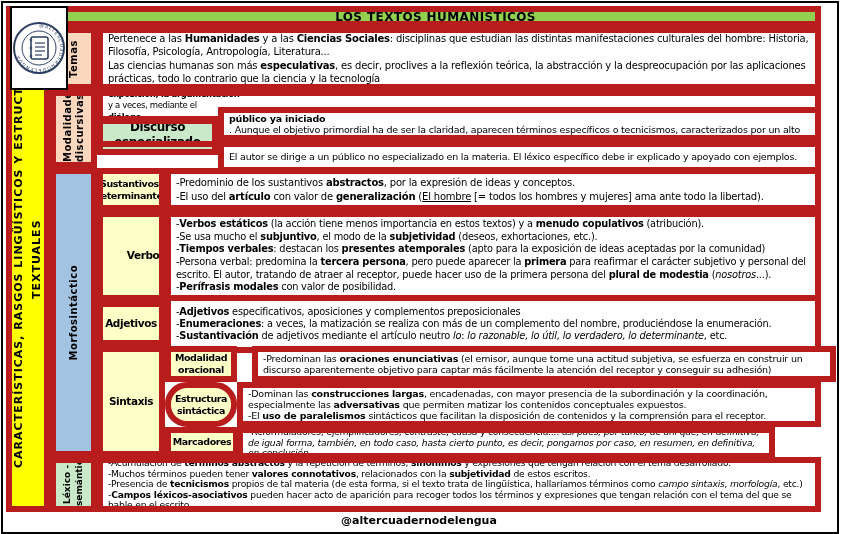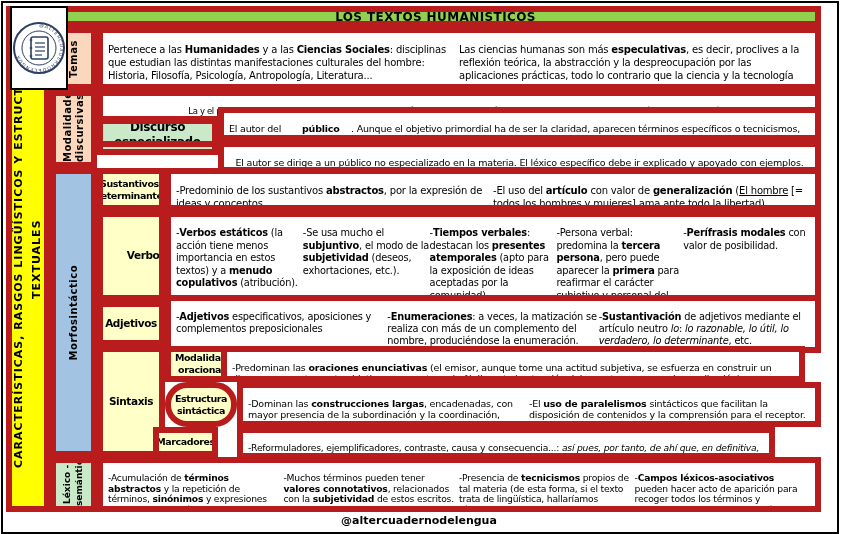--- a/index.html
+++ b/index.html
@@ -10,21 +10,21 @@
   }
   .frame{
     position:absolute;left:1px;top:1px;width:834px;height:529px;
     border:2px solid #000;pointer-events:none;z-index:0;
   }
   .cell{
     position:absolute;box-sizing:border-box;border:6px solid #b91c1c;
     overflow:hidden;display:flex;align-items:center;background:#fff;
     letter-spacing:-0.2px;
   }
-  .txt{flex-direction:row;justify-content:center;align-items:stretch;
+  .txt{flex-direction:column;justify-content:center;align-items:stretch;
     padding:10px 5px;font-size:10px;line-height:1.32;}
   .txt .line{width:100%;}
   .tight{font-size:9.5px;line-height:1.17;}
   .xtight{font-size:9.2px;line-height:1.15;}
   .nowrap{white-space:nowrap;font-size:8.5px;letter-spacing:-0.35px;}
   .head{justify-content:center;text-align:center;font-weight:bold;
     font-size:9.5px;line-height:1.25;letter-spacing:-0.4px;padding:1px 2px;
     flex-direction:column;}
   .vert{justify-content:center;text-align:center;font-weight:bold;}
   .vert .vtext{
@@ -55,24 +55,24 @@
   .c-d2-text{left:218px;top:141px;width:603px;height:27px;}
   .c-morfo-cat{left:50px;top:168px;width:47px;height:289px;}
   .c-sust-head{left:97px;top:168px;width:68px;height:43px;}
   .c-sust-text{left:165px;top:168px;width:656px;height:43px;}
   .c-verb-head{left:97px;top:211px;width:68px;height:90px;padding-left:32px;}
   .c-verb-text{left:165px;top:211px;width:656px;height:90px;}
   .c-adj-head{left:97px;top:301px;width:68px;height:45px;}
   .c-adj-text{left:165px;top:295px;width:656px;height:58px;}
   .c-sint-head{left:97px;top:346px;width:68px;height:111px;}
   .c-mo-head{left:165px;top:346px;width:72px;height:36px;}
-  .c-mo-text{left:221px;top:346px;width:584px;height:36px;}
+  .c-mo-text{left:252px;top:346px;width:584px;height:36px;}
   .c-es-head{left:165px;top:382px;width:72px;height:45px;border-radius:22px;}
   .c-es-text{left:237px;top:382px;width:584px;height:45px;}
-  .c-ma-head{left:153px;top:427px;width:65px;height:30px;}
+  .c-ma-head{left:165px;top:427px;width:74px;height:30px;}
   .c-ma-text{left:237px;top:427px;width:538px;height:30px;}
   .c-lex-cat{left:50px;top:457px;width:47px;height:55px;}
   .c-lex-cat .vtext{font-size:9px;line-height:1.3;letter-spacing:0;}
   .c-lex-text{left:97px;top:457px;width:724px;height:55px;}
 
   .logo-box{
     position:absolute;left:10px;top:6px;width:58px;height:84px;
     background:#fff;border:2px solid #000;box-sizing:border-box;z-index:6;
     display:flex;align-items:center;justify-content:center;
   }

